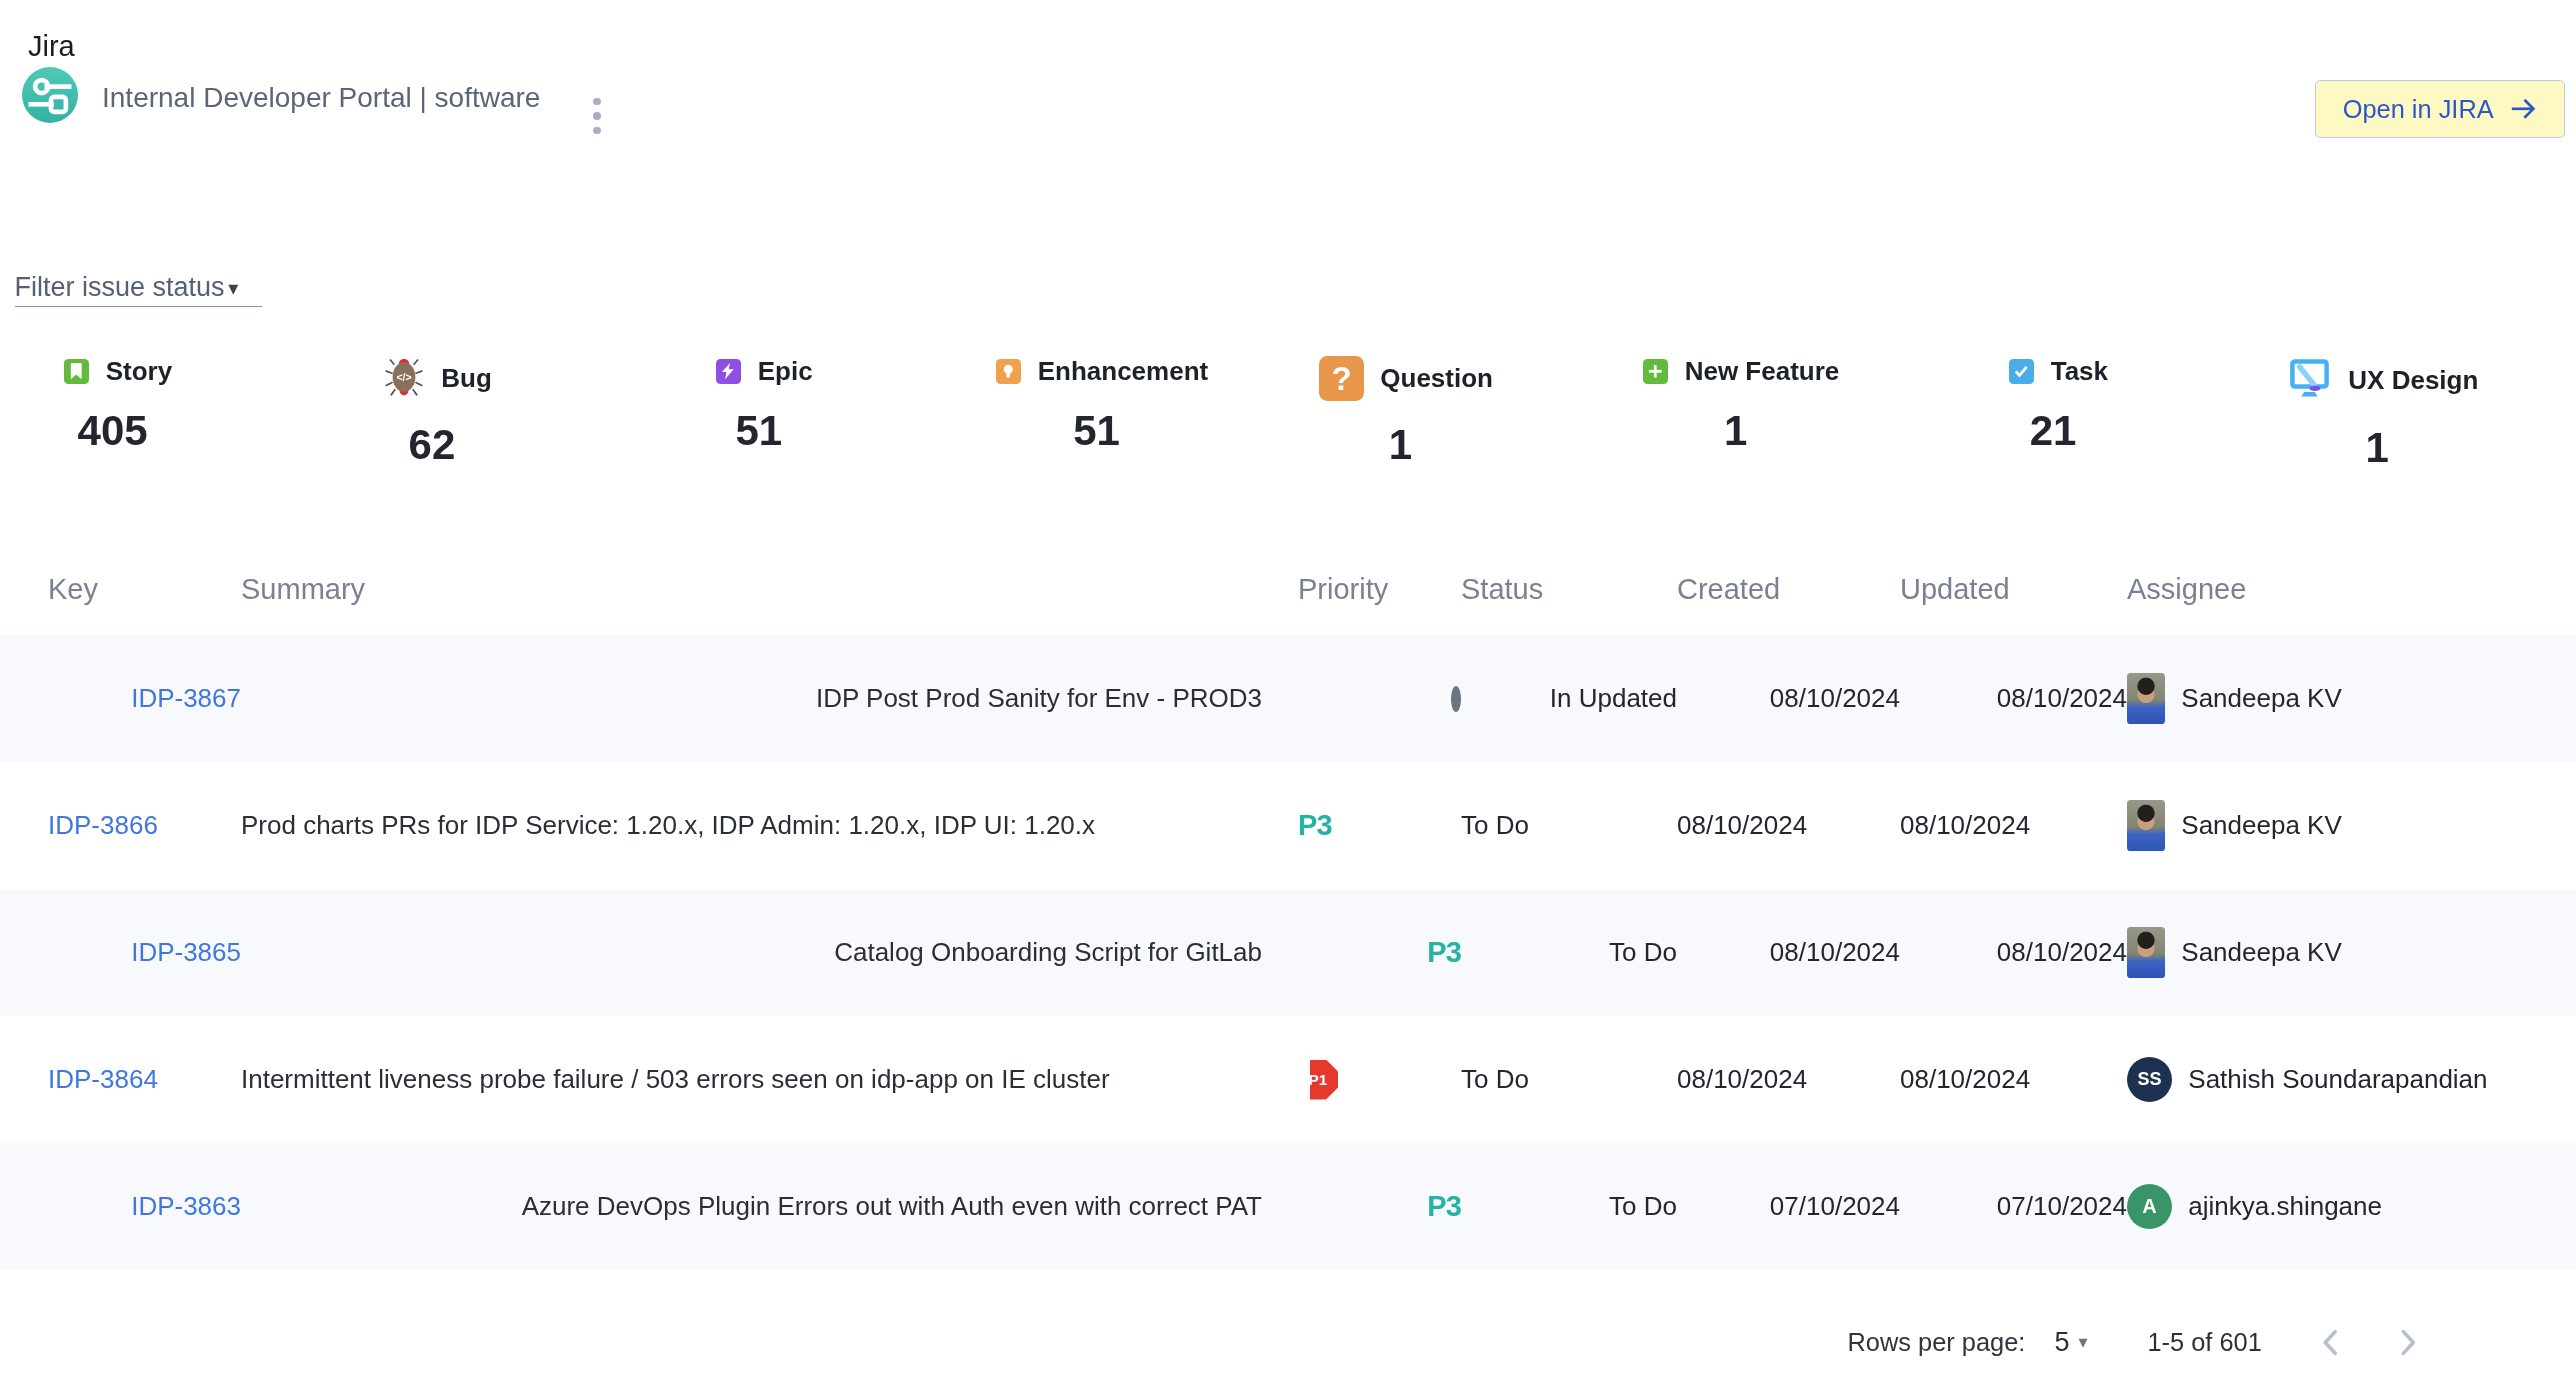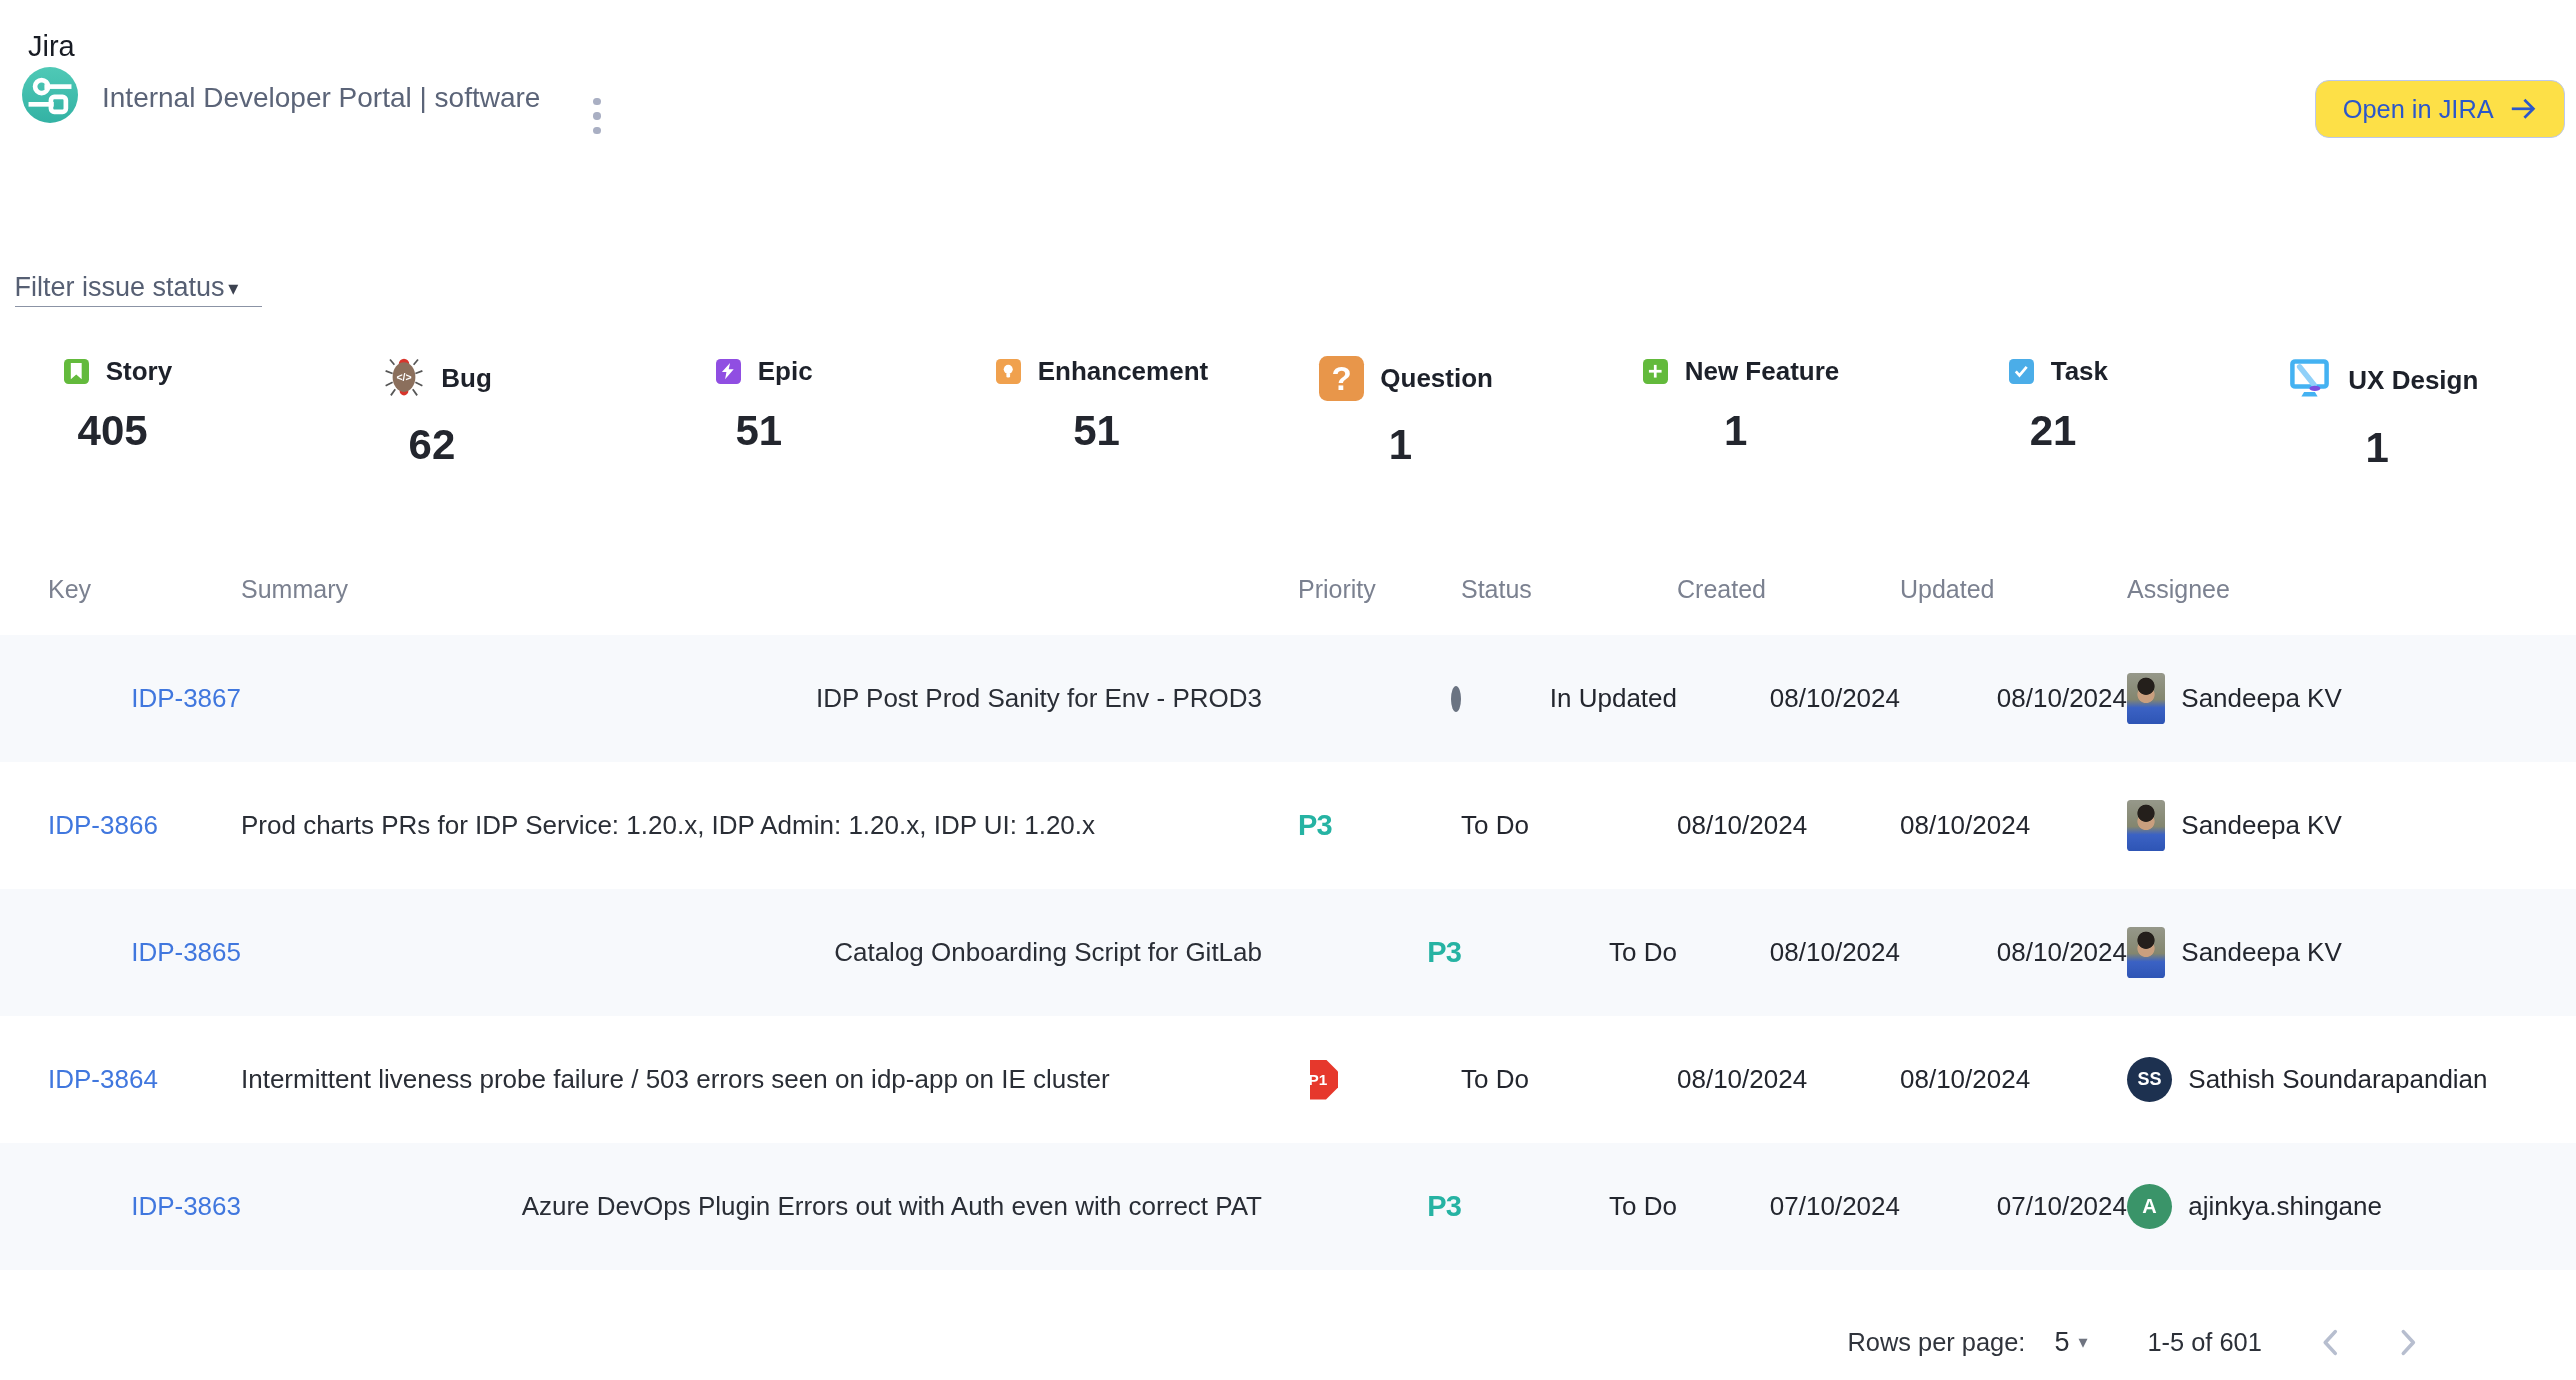--- a/index.html
+++ b/index.html
@@ -8,21 +8,21 @@
   .page { position:relative; width:2576px; height:1381px; background:#fff; }
 
   
   .app-title { position:absolute; left:28px; top:11px; font-size:29px; font-weight:400; color:#181c24;margin-top:19px; }
   .entity-logo { position:absolute; left:22px; top:67px; width:56px; height:56px; }
   .entity-name { position:absolute; left:102px; top:82px; font-size:28px; color:#5b6478; }
   .kebab-btn { position:absolute; left:577px; top:87px; width:40px; height:58px; border:none; background:transparent;
                display:flex; flex-direction:column; align-items:center; justify-content:center; gap:7.3px; cursor:pointer; }
   .kebab-btn .dot { width:7.3px; height:7.3px; border-radius:50%; background:#a9afc3; }
   .open-jira-btn { position:absolute; right:11px; top:80px; height:58px; padding:0 27px;
-                   background:#fde047; border:1.8px solid #bcc8ee; border-radius:14px;
+                   background:#fef9c3; border:1.8px solid #bcc8ee; border-radius:5px;
                    display:flex; align-items:center; gap:16.3px; cursor:pointer;
                    font-family:"Liberation Sans", sans-serif; font-size:25.4px; color:#2b57cb; }
 
   
   .filter-select { position:absolute; left:14.5px; top:272px; width:247px; padding-bottom:3px;
                    border:none; border-bottom:0.9px solid #8b93a5; background:transparent;
                    display:flex; align-items:center; font-size:27px; color:#565f73; cursor:pointer; }
   .filter-select .caret { margin-left:3.6px; font-size:20px; color:#3c4250; }
 
   
@@ -32,21 +32,21 @@
   .stat-label { font-size:26px; font-weight:600; color:#1d212a; white-space:nowrap; }
   .stat-count { margin-top:20px; text-align:center; font-size:42px; font-weight:700; color:#23262e; }
   .icon-sq { width:25.4px; height:25.4px; border-radius:4.5px; display:flex; align-items:center; justify-content:center; }
   .icon-lg { width:45px; height:45px; border-radius:8.2px; display:flex; align-items:center; justify-content:center; }
 
   
   .issues-table { position:absolute; left:0; top:544px; width:2576px; }
   .t-grid { display:grid; grid-template-columns:193px 1057px 163px 216px 223px 227px 1fr;
             padding-left:48px; align-items:center; }
   .t-head { height:91px; }
-  .t-head .th { font-size:25px; color:#7b8190; }
+  .t-head .th { font-size:29px; color:#7b8190; }
   .t-row { height:127px; }
   .t-row.alt { background:#f7f9fc;text-align:right; }
   .key-link { font-size:26px; color:#4077de; text-decoration:none; cursor:pointer; }
   .cell-summary { font-size:26px; color:#2a2e36; padding-right:36px; }
   .cell-text { font-size:26px; color:#23262e; }
   .ring { width:23.6px; height:23.6px; border:5.4px solid #6b7482; border-radius:50%; margin-left:1.8px; }
   .p3 { font-size:29px; font-weight:800; color:#26b3a3; letter-spacing:-0.9px; }
   .p1-badge { width:40px; height:40px; background:#e6382c; color:#fff; font-size:15.4px; font-weight:700;
               display:flex; align-items:center; justify-content:center;
               clip-path:polygon(30% 0,70% 0,100% 30%,100% 70%,70% 100%,30% 100%); }

